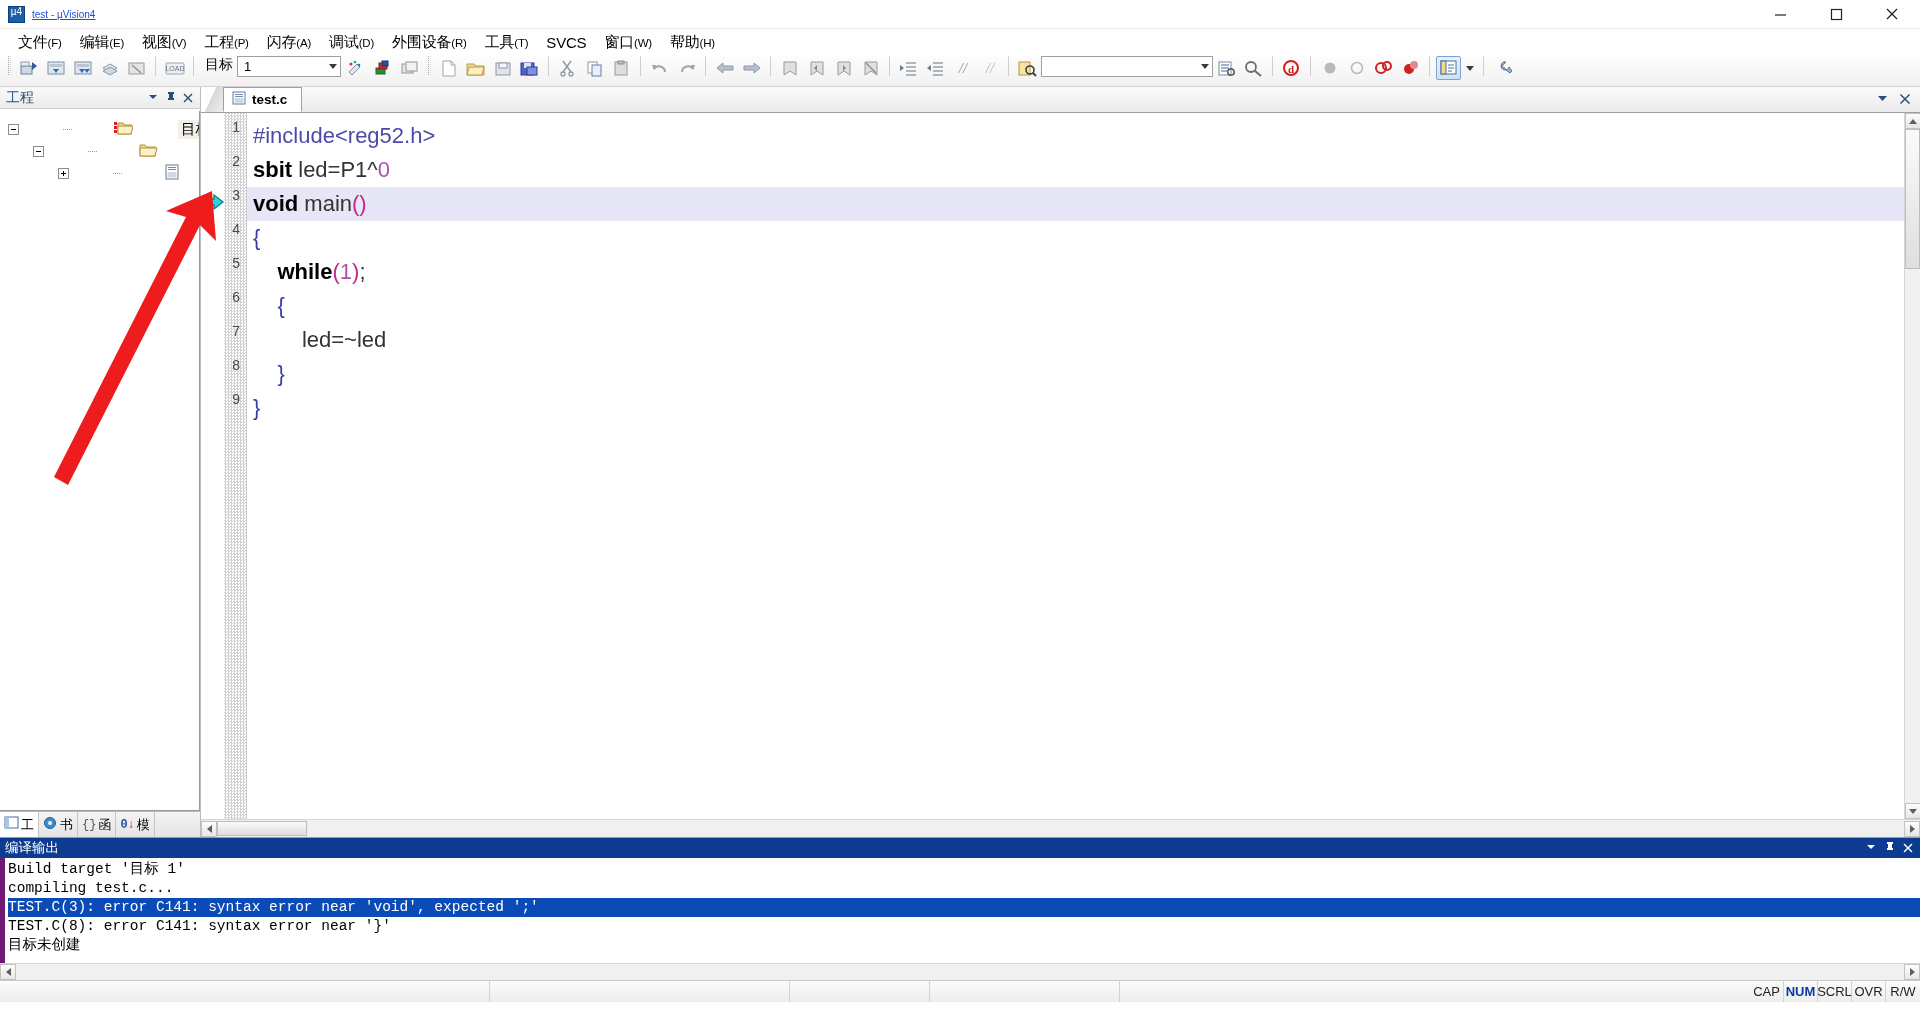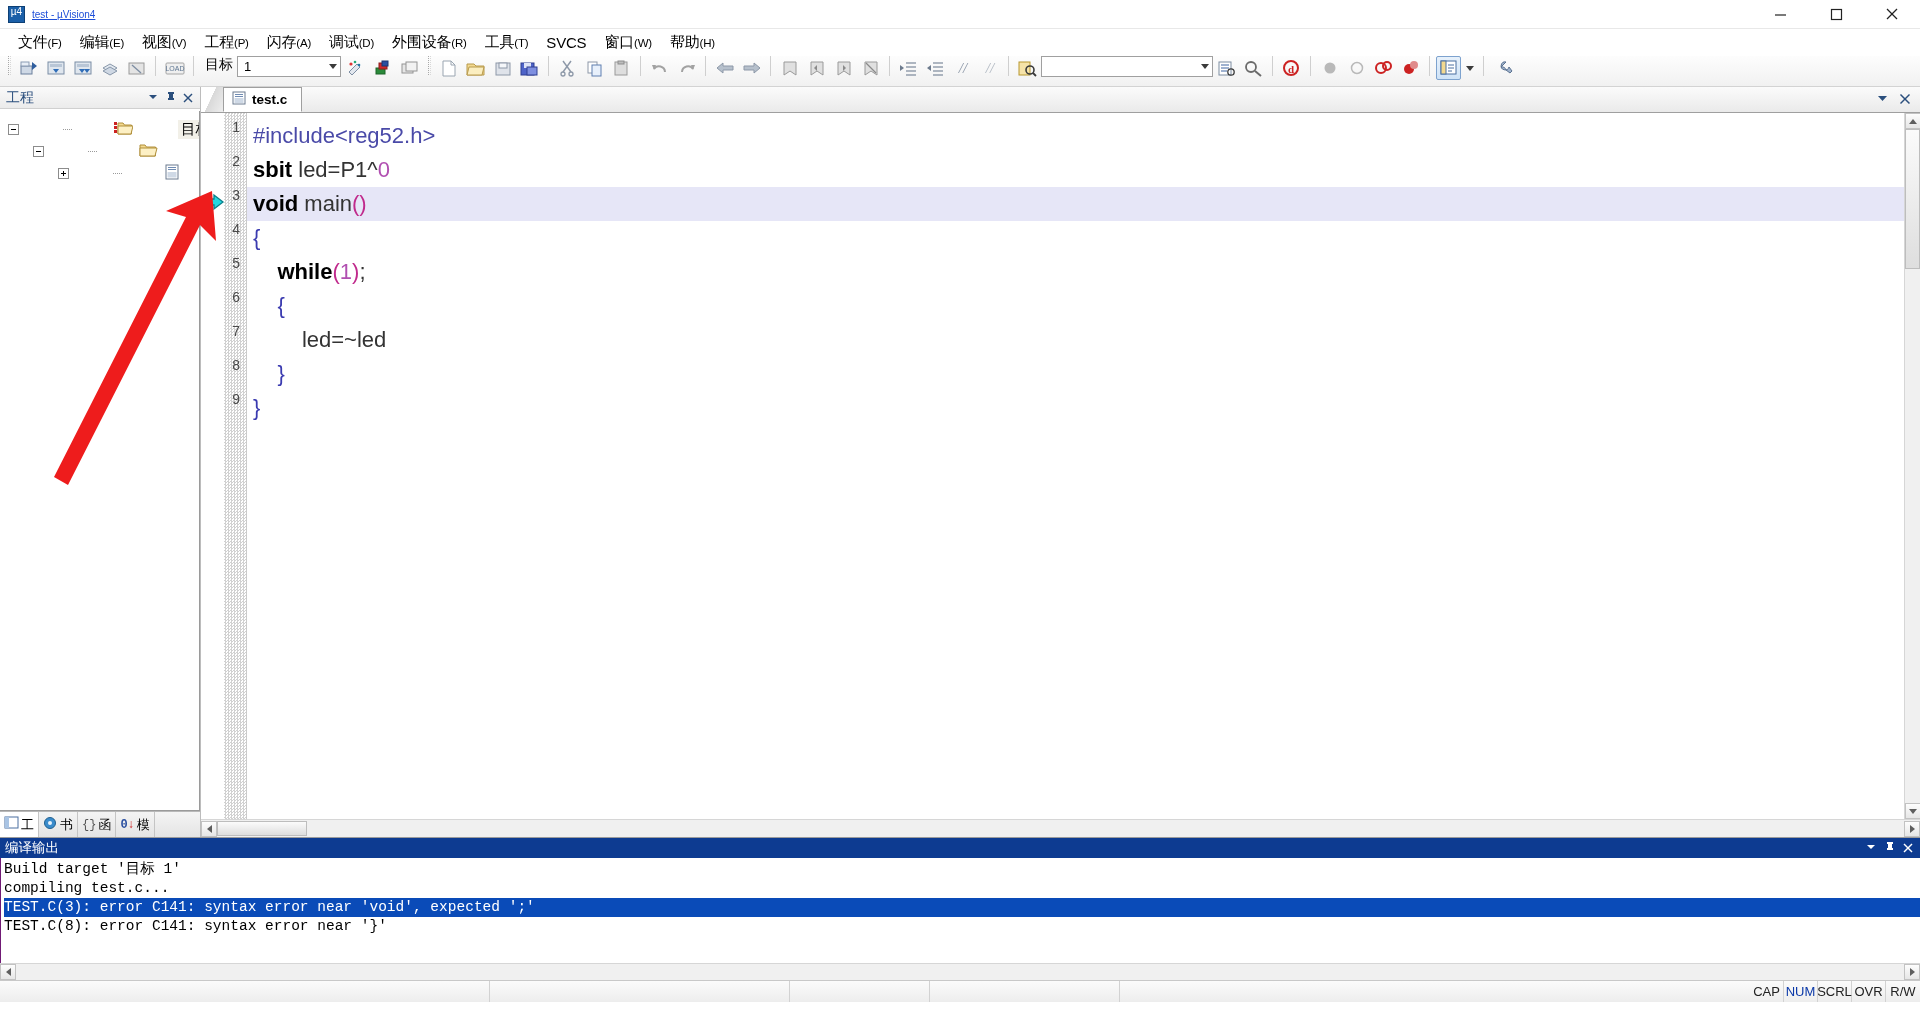--- a/index.html
+++ b/index.html
@@ -351,21 +351,21 @@
   #build-header .bh-title { font-size: 13.5px; color: #ffffff; }
   .bh-tools { margin-left: auto; display: flex; align-items: center; gap: 8px; padding-right: 7px; }
   #build-body {
     flex: 1 1 auto;
     background: #ffffff;
     font-family: "Liberation Mono", monospace;
     font-size: 14.5px;
     color: #000000;
     padding: 2px 0 0 3px;
     overflow: hidden;
-    border-left: 1px solid #701a75;
+    border-left: 5px solid #701a75;
   }
   .bline { height: 19px; line-height: 19px; white-space: pre; }
   .bline.sel { background: #0a4bb8; color: #ffffff; }
   #build-hscroll {
     height: 17px;
     background: #f0f0f0;
     border-top: 1px solid #d6d6d6;
     display: flex; align-items: center;
   }
 
@@ -379,21 +379,21 @@
   }
   .sb-cell {
     height: 100%;
     display: flex; align-items: center; justify-content: center;
     border-right: 1px solid #d2d2d2;
     padding: 0 6px;
     white-space: nowrap;
   }
   #sb-sim { color: #0a38a8; }
   .sb-ind { width: 34px; text-align: center; }
-  .sb-ind.on { color: #0a38a8; font-weight: normal; }
+  .sb-ind.on { color: #0a38a8; font-weight: bold; }
 
   
   #annot-arrow {
     position: absolute;
     left: 40px; top: 185px;
     width: 190px; height: 320px;
     pointer-events: none;
     z-index: 50;
   }
   #page-root { position: relative; width:1920px; height:1033px; }
@@ -953,20 +953,21 @@
               <line x1="9" y1="1" x2="1" y2="9" stroke="#ffffff" stroke-width="1.5"></line>
             </svg>
         </span>
       </span>
     </div>
     <div id="build-body">
       <div class="bline">Build target '目标 1'</div>
       <div class="bline">compiling test.c...</div>
       <div class="bline sel">TEST.C(3): error C141: syntax error near 'void', expected ';'</div>
       <div class="bline">TEST.C(8): error C141: syntax error near '}'</div>
+      <div class="bline">目标未创建</div>
     </div>
     <div id="build-hscroll">
       <div class="sb-btn">
           <span class="tri left"></span>
         </div>
       <div style="margin-left:auto;display:flex;">
         <div class="sb-btn">
             <span class="tri right"></span>
           </div>
       </div>

